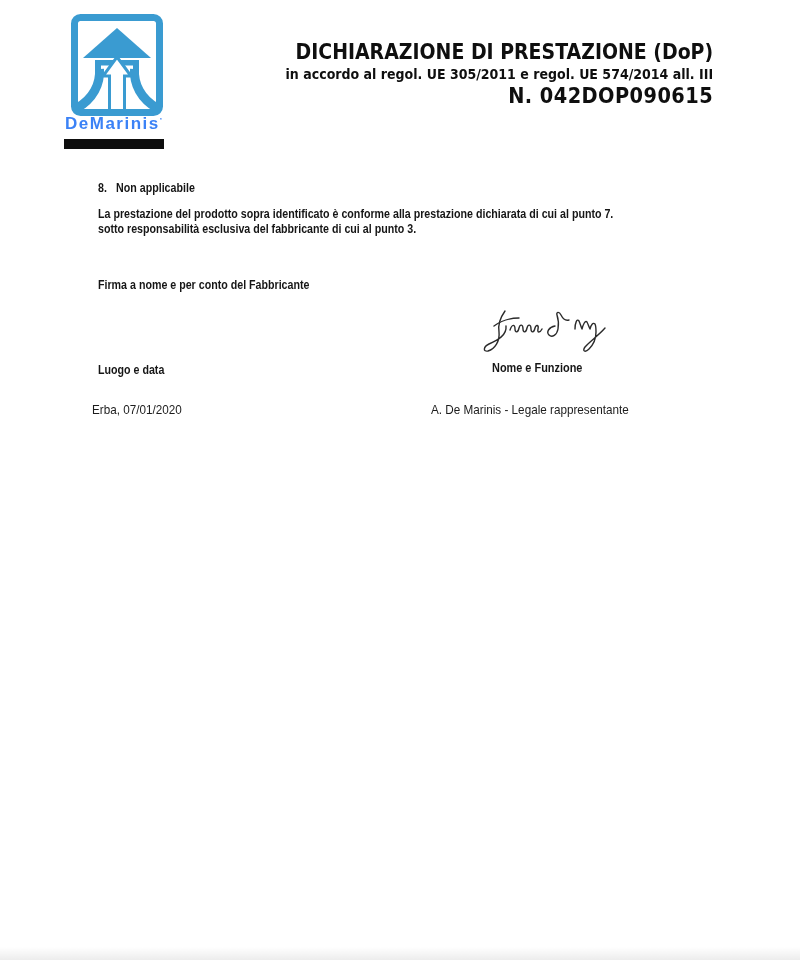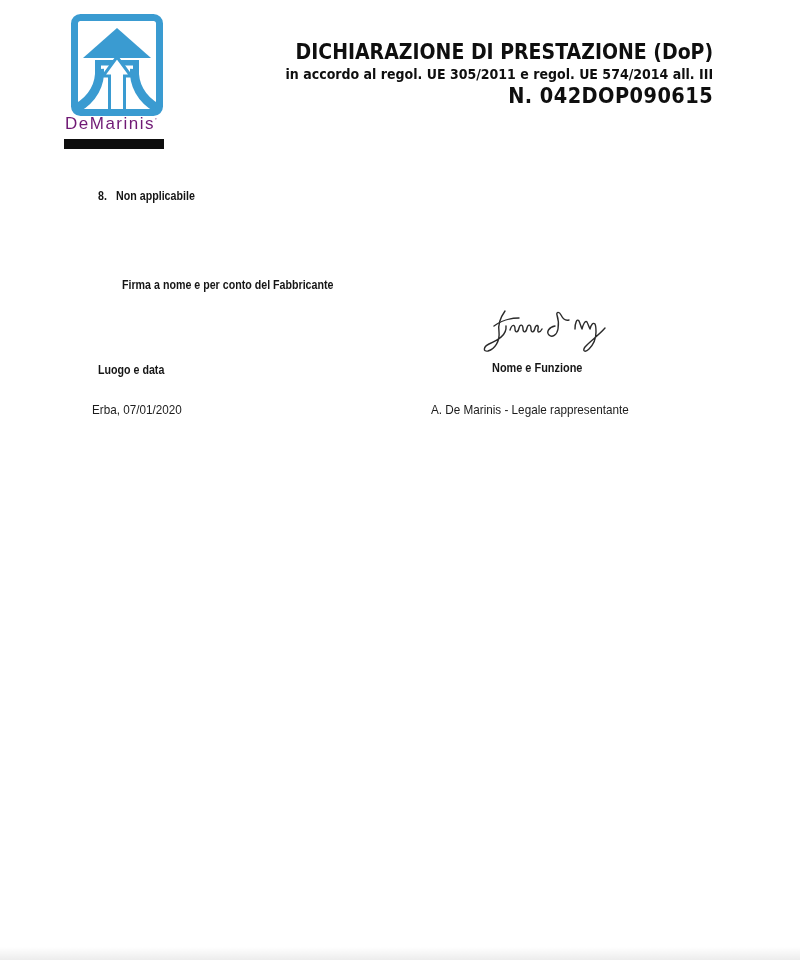--- a/index.html
+++ b/index.html
@@ -5,45 +5,45 @@
   html,body { margin:0; padding:0; background:#ffffff; }
   .page {
     position:relative; width:800px; height:960px; background:#ffffff;
     overflow:hidden; font-family:"Liberation Sans", sans-serif; color:#1a1a1a;
   }
 
   
   .logo-emblem { position:absolute; left:71px; top:14px; }
   .logo-wordmark {
     position:absolute; left:65px; top:114px;
-    font-size:17px; font-weight:normal; color:#701a75; letter-spacing:1.5px;
+    font-size:17px; font-weight:bold; color:#3b82f6; letter-spacing:1.5px;
     white-space:nowrap;
   }
   .logo-wordmark sup { font-size:8px; letter-spacing:0; vertical-align:6px; }
   .logo-bar { position:absolute; left:64px; top:139px; width:100px; height:10px; background:#0e0e0e; }
 
   
   .header-block {
     position:absolute; top:41px; right:87px; text-align:right;
     font-family:"DejaVu Sans", sans-serif; font-weight:bold; color:#0f0f0f;
     transform:scaleX(0.9); transform-origin:100% 0; white-space:nowrap;
   }
   .doc-title    { font-size:21px;  line-height:23px; }
   .doc-subtitle { font-size:14px;  line-height:16px; margin-top:2px; }
   .doc-number   { font-size:21.5px; line-height:23px; margin-top:2px; letter-spacing:0.5px; }
 
   
   .sqz  { display:inline-block; white-space:nowrap; transform:scaleX(0.82); transform-origin:0 0; }
   .bold13 { font-size:13px; font-weight:bold; color:#161616; }
   .reg13  { font-size:13px; font-weight:normal; color:#1c1c1c; }
 
-  .item8      { position:absolute; left:98px;  top:188px; }
+  .item8      { position:absolute; left:98px;  top:180px; }
   .item8 .num { display:inline-block; width:22px; }
   .paragraph  { position:absolute; left:98px;  top:206px; line-height:15.2px; }
-  .firma      { position:absolute; left:98px;  top:277px;margin-left:24px; }
+  .firma      { position:absolute; left:98px;  top:277px; }
 
   .signature-svg { position:absolute; left:479px; top:299px; }
 
   .place-date-label    { position:absolute; left:98px;  top:362px; }
   .name-function-label { position:absolute; left:492px; top:360px; }
   .place-date-value    { position:absolute; left:92px;  top:402px; }
   .name-function-value { position:absolute; left:431px; top:402px; transform:scaleX(0.9); transform-origin:0 0; display:inline-block; white-space:nowrap; }
 
   .bottom-shadow {
     position:absolute; left:0; bottom:0; width:800px; height:13px;
@@ -75,20 +75,22 @@
     <div class="doc-title">DICHIARAZIONE DI PRESTAZIONE (DoP)</div>
     <div class="doc-subtitle">in accordo al regol. UE 305/2011 e regol. UE 574/2014 all. III</div>
     <div class="doc-number">N. 042DOP090615</div>
   </div>
 
   <div class="item8 bold13">
     <span class="sqz"><span class="num">8.</span><span>Non applicabile</span></span>
   </div>
 
   <div class="paragraph bold13">
+    <div><span class="sqz">La prestazione del prodotto sopra identificato è conforme alla prestazione dichiarata di cui al punto 7.</span></div>
+    <div><span class="sqz">sotto responsabilità esclusiva del fabbricante di cui al punto 3.</span></div>
   </div>
 
   <div class="firma bold13">
     <span class="sqz">Firma a nome e per conto del Fabbricante</span>
   </div>
 
   <svg class="signature-svg" width="130" height="56" viewBox="0 0 130 56" aria-hidden="true" fill="none" stroke="#2b2b2b" stroke-width="1.4" stroke-linecap="round" stroke-linejoin="round">
     <path d="M26,12 C21,19 19,27 20,33 C21,42 16,50 9,52 C4,53 4,48 10,45 C19,41 28,36 27,27"></path>
     <path d="M15,27 C22,22 32,19 40,19"></path>
     <path d="M31,31 C33,25 36,25 36,30 C36,34 39,34 40,29 C41,25 44,25 44,30 C44,34 47,34 48,29 C49,25 52,25 52,30 C52,34 55,34 56,29 C57,25 60,26 59,30 C58,34 61,34 63,30"></path>

